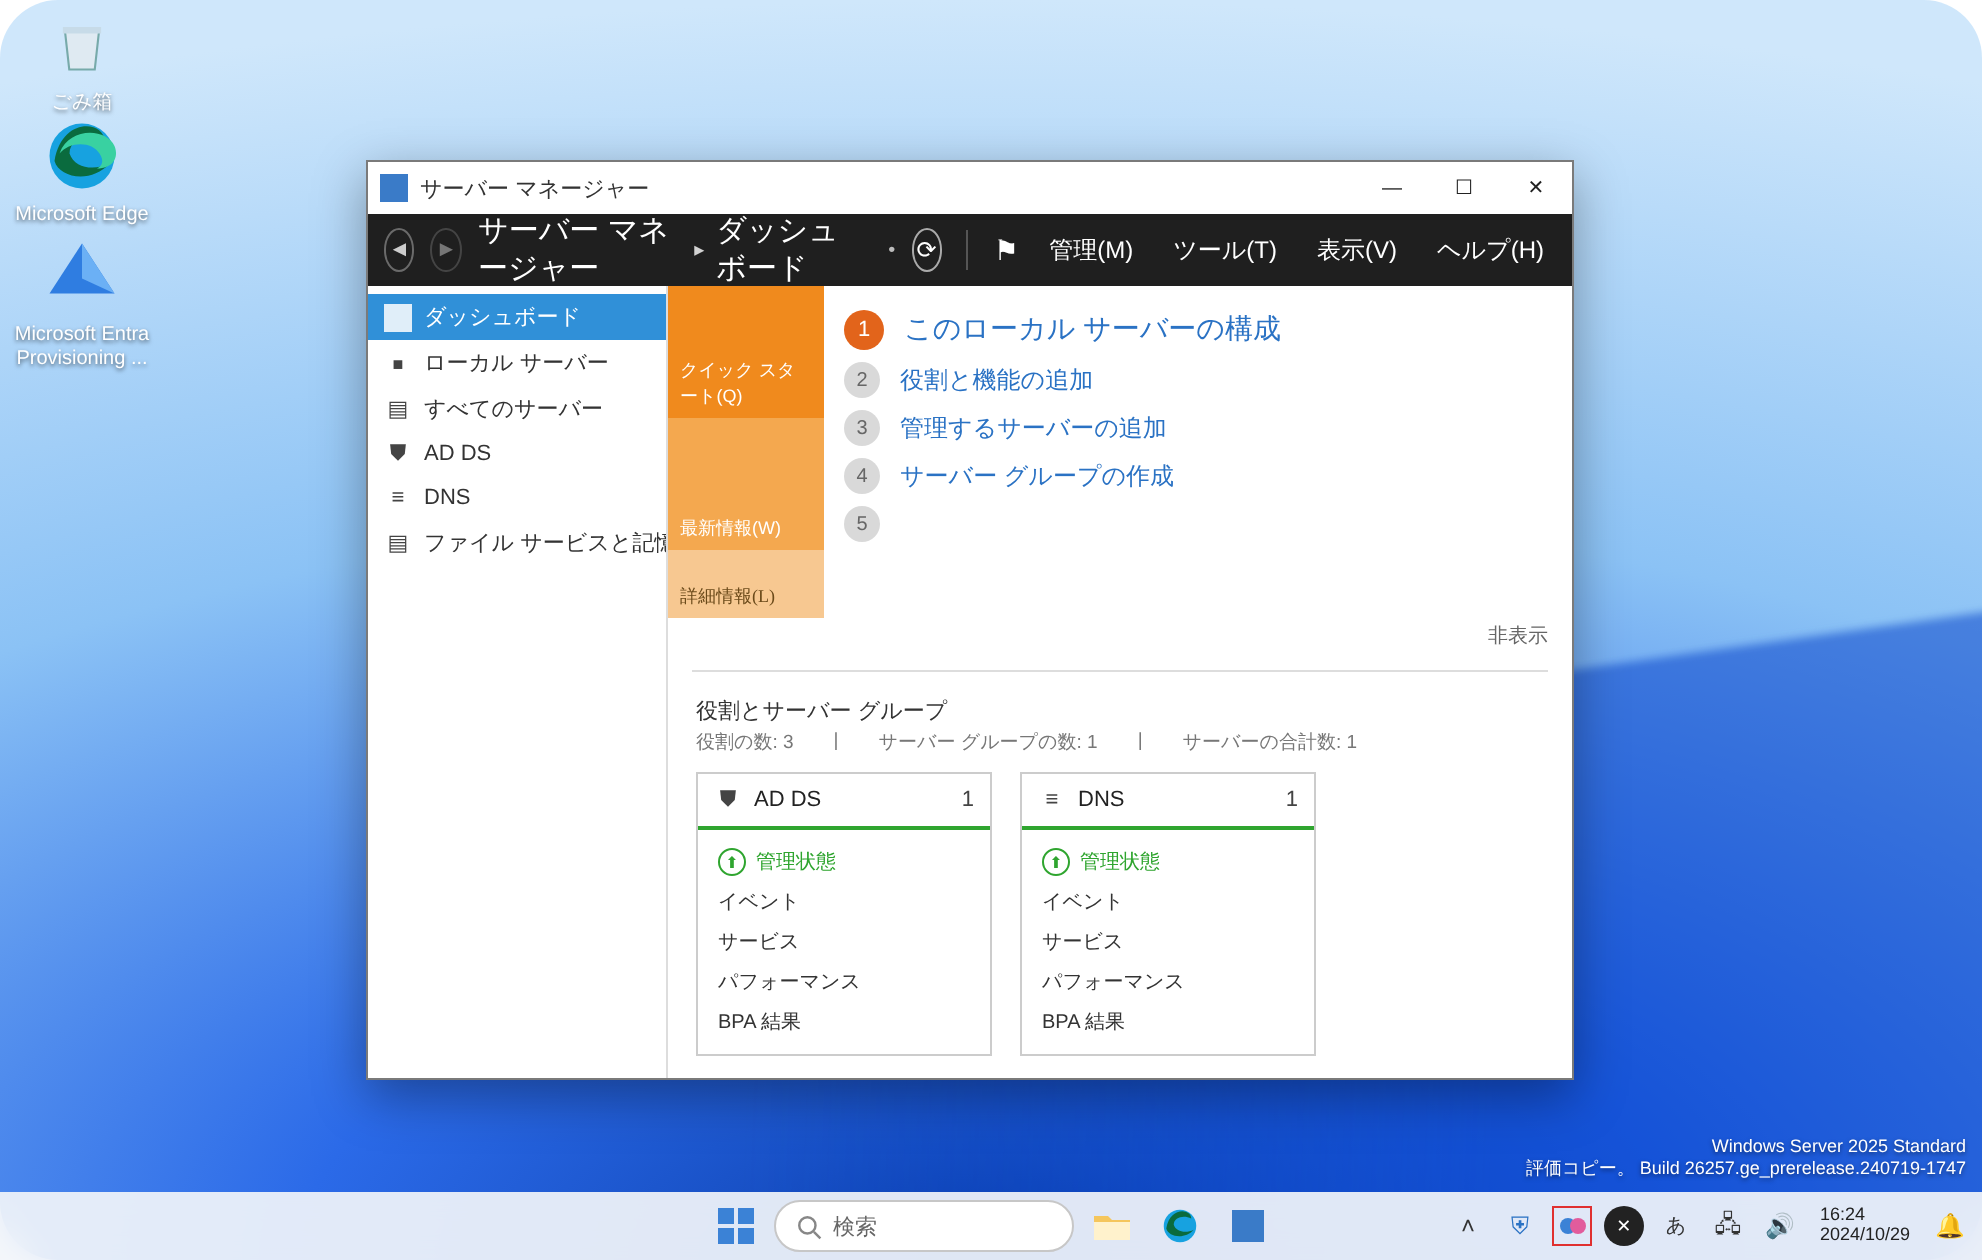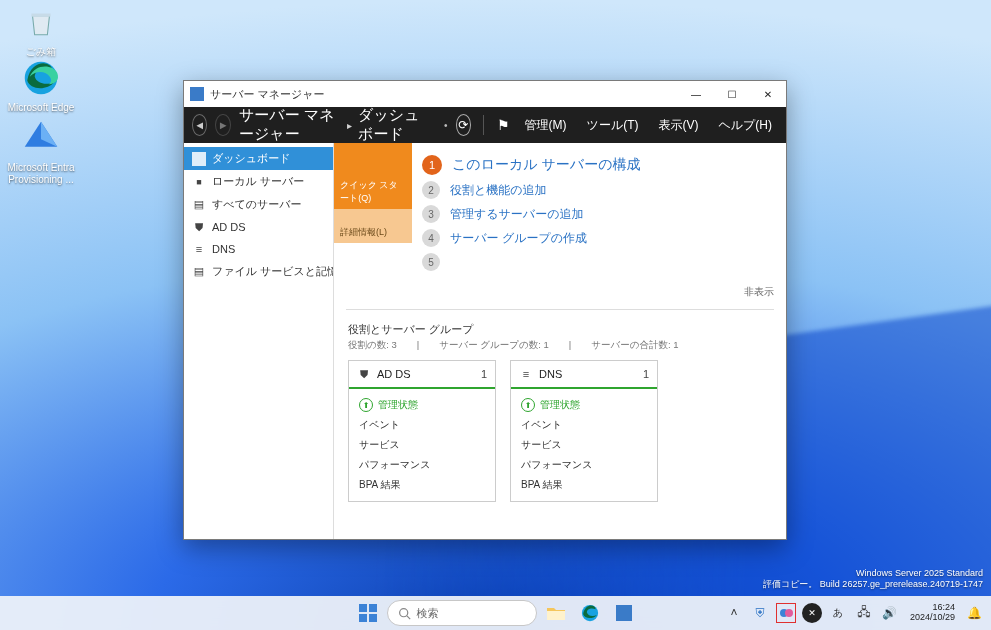--- a/index.html
+++ b/index.html
@@ -1,19 +1,19 @@
 <!DOCTYPE html>
 <html><head>
 <meta charset="utf-8">
 <style>
 * { margin: 0; padding: 0; box-sizing: border-box; font-family: "Segoe UI", "Yu Gothic UI", Meiryo, sans-serif; }
 html, body { width: 991px; height: 630px; overflow: hidden; }
 
 
-.desktop { position: relative; width: 100%; height: 100%; background: radial-gradient(ellipse 140% 100% at 50% 100%, #0b3fae 0%, #2b6ae8 25%, #8bc2f5 60%, #cfe7fb 100%); }
+.desktop { position: relative; width: 100%; height: 100%; background: radial-gradient(ellipse 140% 100% at 50% 100%, #0b3fae 0%, #2b6ae8 25%, #8bc2f5 60%, #cfe7fb 100%); border-radius: 29px; }
 .desktop::before { content:""; position:absolute; left:-10%; right:-10%; bottom:-30%; height:70%;
   background: radial-gradient(ellipse 60% 40% at 50% 100%, rgba(255,255,255,0.55), transparent 70%),
               linear-gradient(100deg, rgba(255,255,255,0.0) 40%, rgba(0,60,200,0.5) 70%);
   transform: rotate(-8deg); filter: blur(2px); }
 
 
 .dicon { position:absolute; width:70px; text-align:center; color:#fff; font-size:10px; text-shadow:0 1px 2px rgba(0,0,0,.6); }
 .dicon .glyph { width:40px; height:40px; margin:0 auto 4px; display:flex; align-items:center; justify-content:center; }
 .dicon .label { line-height:1.15; word-break:break-word; }
 
@@ -55,21 +55,21 @@
 .nicon.ad::before { content:"⛊"; font-size:11px; color:#444; }
 .nicon.dns::before { content:"≡"; font-size:11px; color:#444; }
 .nicon.file::before { content:"▤"; font-size:11px; color:#444; }
 
 .main { flex:1; overflow:auto; background:#fff; display:flex; flex-direction:column; }
 .welcome { display:flex; }
 .tabcol { width:78px; display:flex; flex-direction:column; }
 .tab { height:66px; display:flex; align-items:flex-end; padding:4px 6px; font-size:9px; color:#fff; }
 .tab.qs { background:#f08a1d; }
 .tab.wn { background:#f4a84f; }
-.tab.lm { background:#f7c891; color:#6b4a1a; height:34px; }
+.tab.lm { background:#f7c891; color:#6b4a1a; height:34px;font-family:Liberation Serif, serif; }
 .steps { flex:1; padding:6px 10px; }
 .step { display:flex; align-items:center; gap:10px; margin:6px 0; font-size:12px; }
 .stepnum { width:18px; height:18px; border-radius:50%; display:flex; align-items:center; justify-content:center; font-size:10px; background:#d9d9d9; color:#666; }
 .step.primary .stepnum { background:#e2641b; color:#fff; font-size:11px; width:20px; height:20px; }
 .step.primary .steptext { color:#2a72c4; font-size:14px; }
 .steptext { color:#2a72c4; }
 .hide { text-align:right; font-size:10px; color:#666; padding:2px 12px 6px; }
 .divider { height:1px; background:#ddd; margin:4px 12px; }
 
 .groups { padding:8px 14px; }
@@ -87,21 +87,21 @@
 
 
 .taskbar { position:absolute; left:0; right:0; bottom:0; height:34px; background:rgba(242,245,250,.92); backdrop-filter:blur(6px); display:flex; align-items:center; }
 .tbcenter { position:absolute; left:50%; transform:translateX(-50%); display:flex; align-items:center; gap:4px; height:100%; }
 .tbicon { width:30px; height:30px; display:flex; align-items:center; justify-content:center; border-radius:4px; }
 .start svg{ width:18px; height:18px; }
 .search { display:flex; align-items:center; background:#fff; border:1px solid #c7c7c7; border-radius:16px; height:26px; width:150px; padding:0 10px; gap:6px; font-size:11px; color:#666; }
 .search svg { width:13px; height:13px; opacity:.7; }
 .tray { margin-left:auto; display:flex; align-items:center; gap:6px; padding-right:6px; height:100%; }
 .tray .titem { width:20px; height:20px; display:flex; align-items:center; justify-content:center; font-size:12px; color:#333; }
-.clock { font-size:9px; color:#222; text-align:right; line-height:1.1; padding:0 4px; }
+.clock { font-size:9px; color:#222; line-height:1.1; padding:0 4px; }
 .highlight { outline:1.5px solid #e03030; outline-offset:-1px; }
 </style>
 </head>
 <body>
 
 <div class="desktop">
 
   <div class="dicon recycle">
     <div class="glyph">
       <svg viewBox="0 0 32 32">
@@ -193,20 +193,21 @@
           <div class="navitem">
             <span class="nicon file"></span>
             <span>ファイル サービスと記憶域サ...</span>
           </div>
         </div>
 
       <div class="main">
         <div class="welcome">
           <div class="tabcol">
             <div class="tab qs">クイック スタート(Q)</div>
+            <div class="tab wn">最新情報(W)</div>
             <div class="tab lm">詳細情報(L)</div>
           </div>
           <div class="steps" id="steps">
               <div class="step primary">
                 <span class="stepnum">1</span>
                 <span class="steptext">このローカル サーバーの構成</span>
               </div>
               <div class="step">
                 <span class="stepnum">2</span>
                 <span class="steptext">役割と機能の追加</span>

